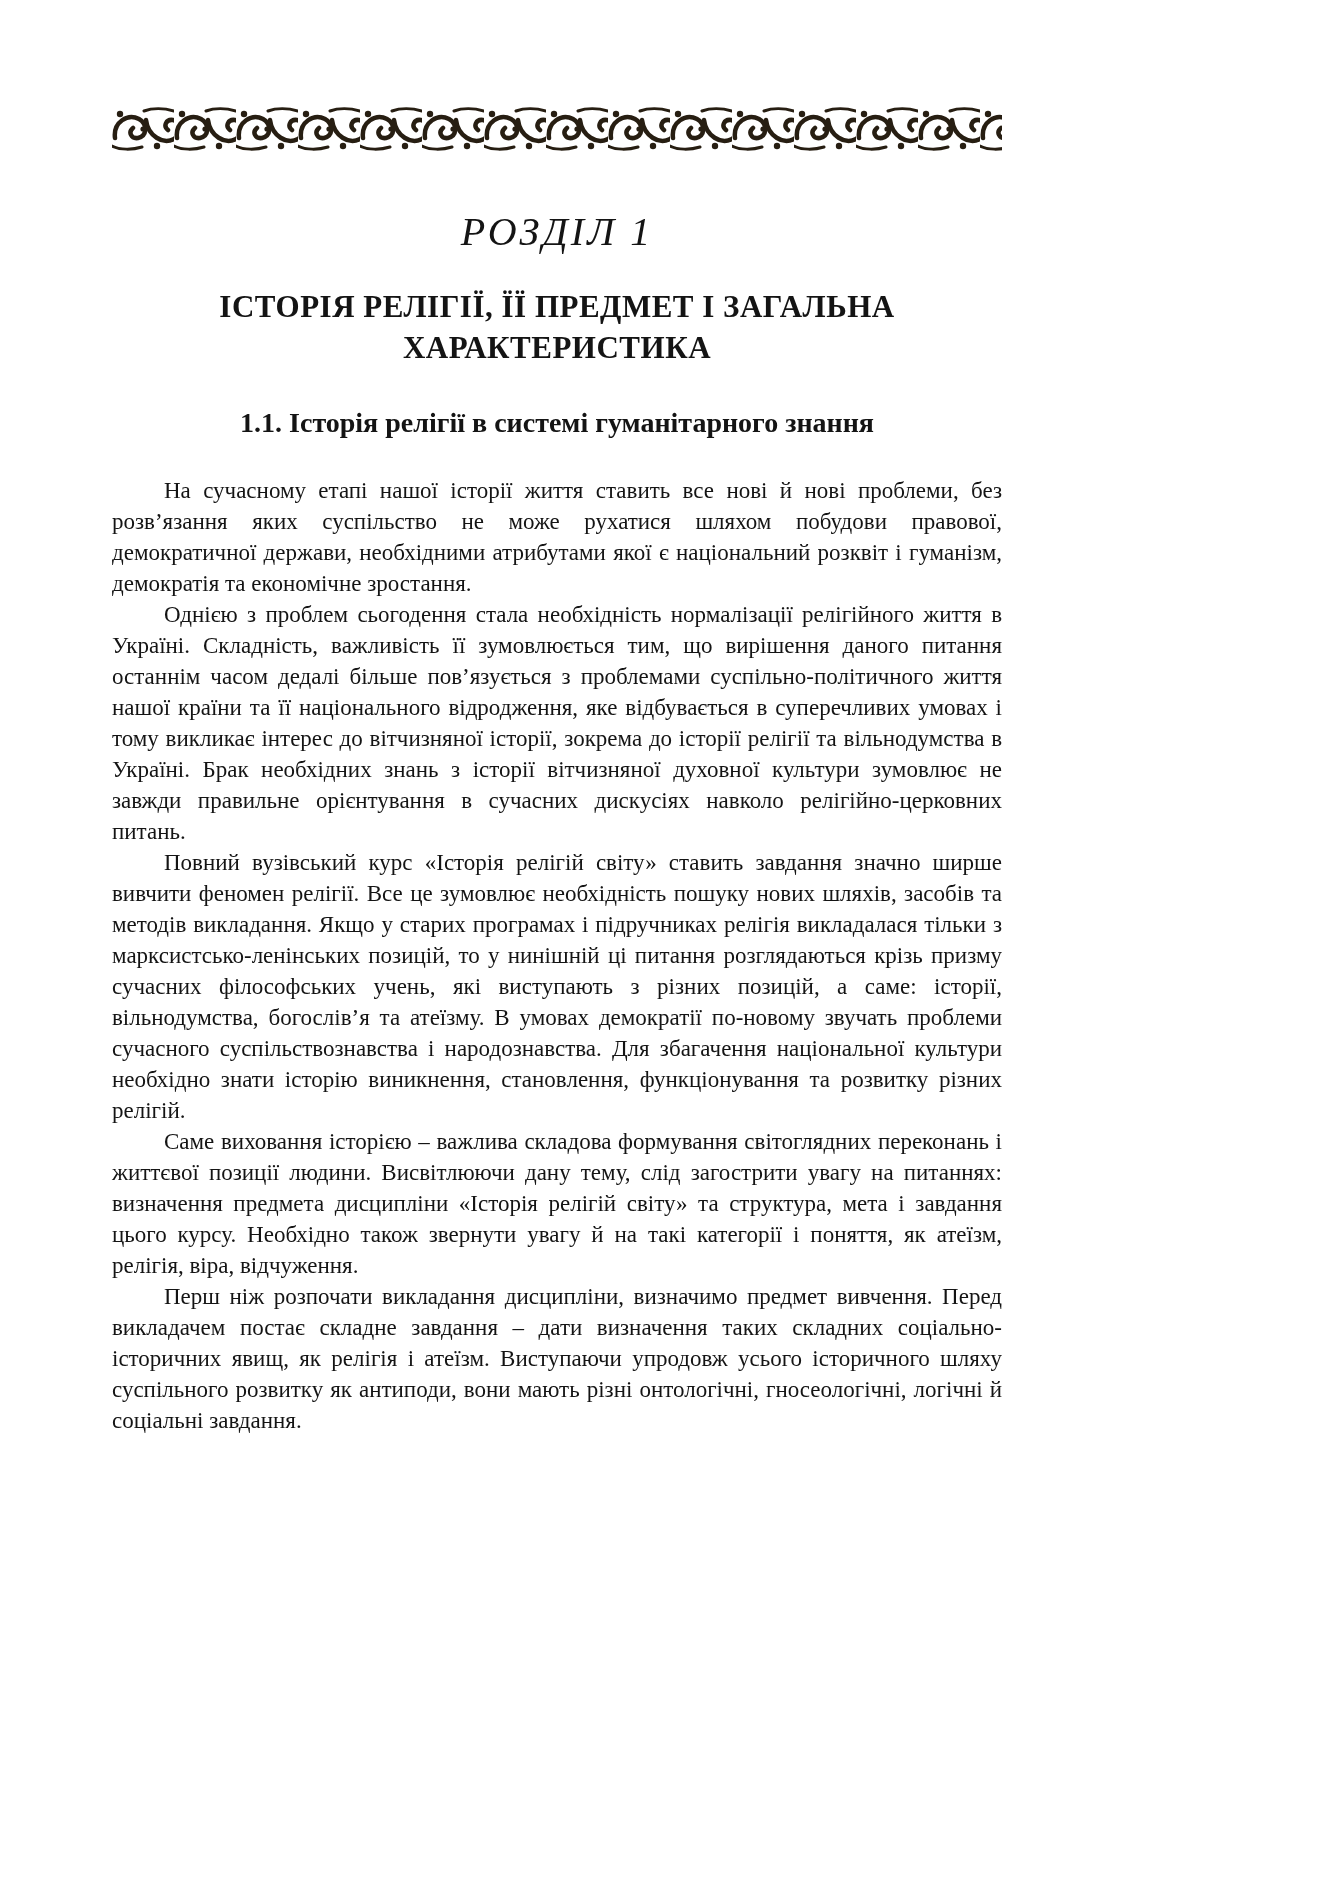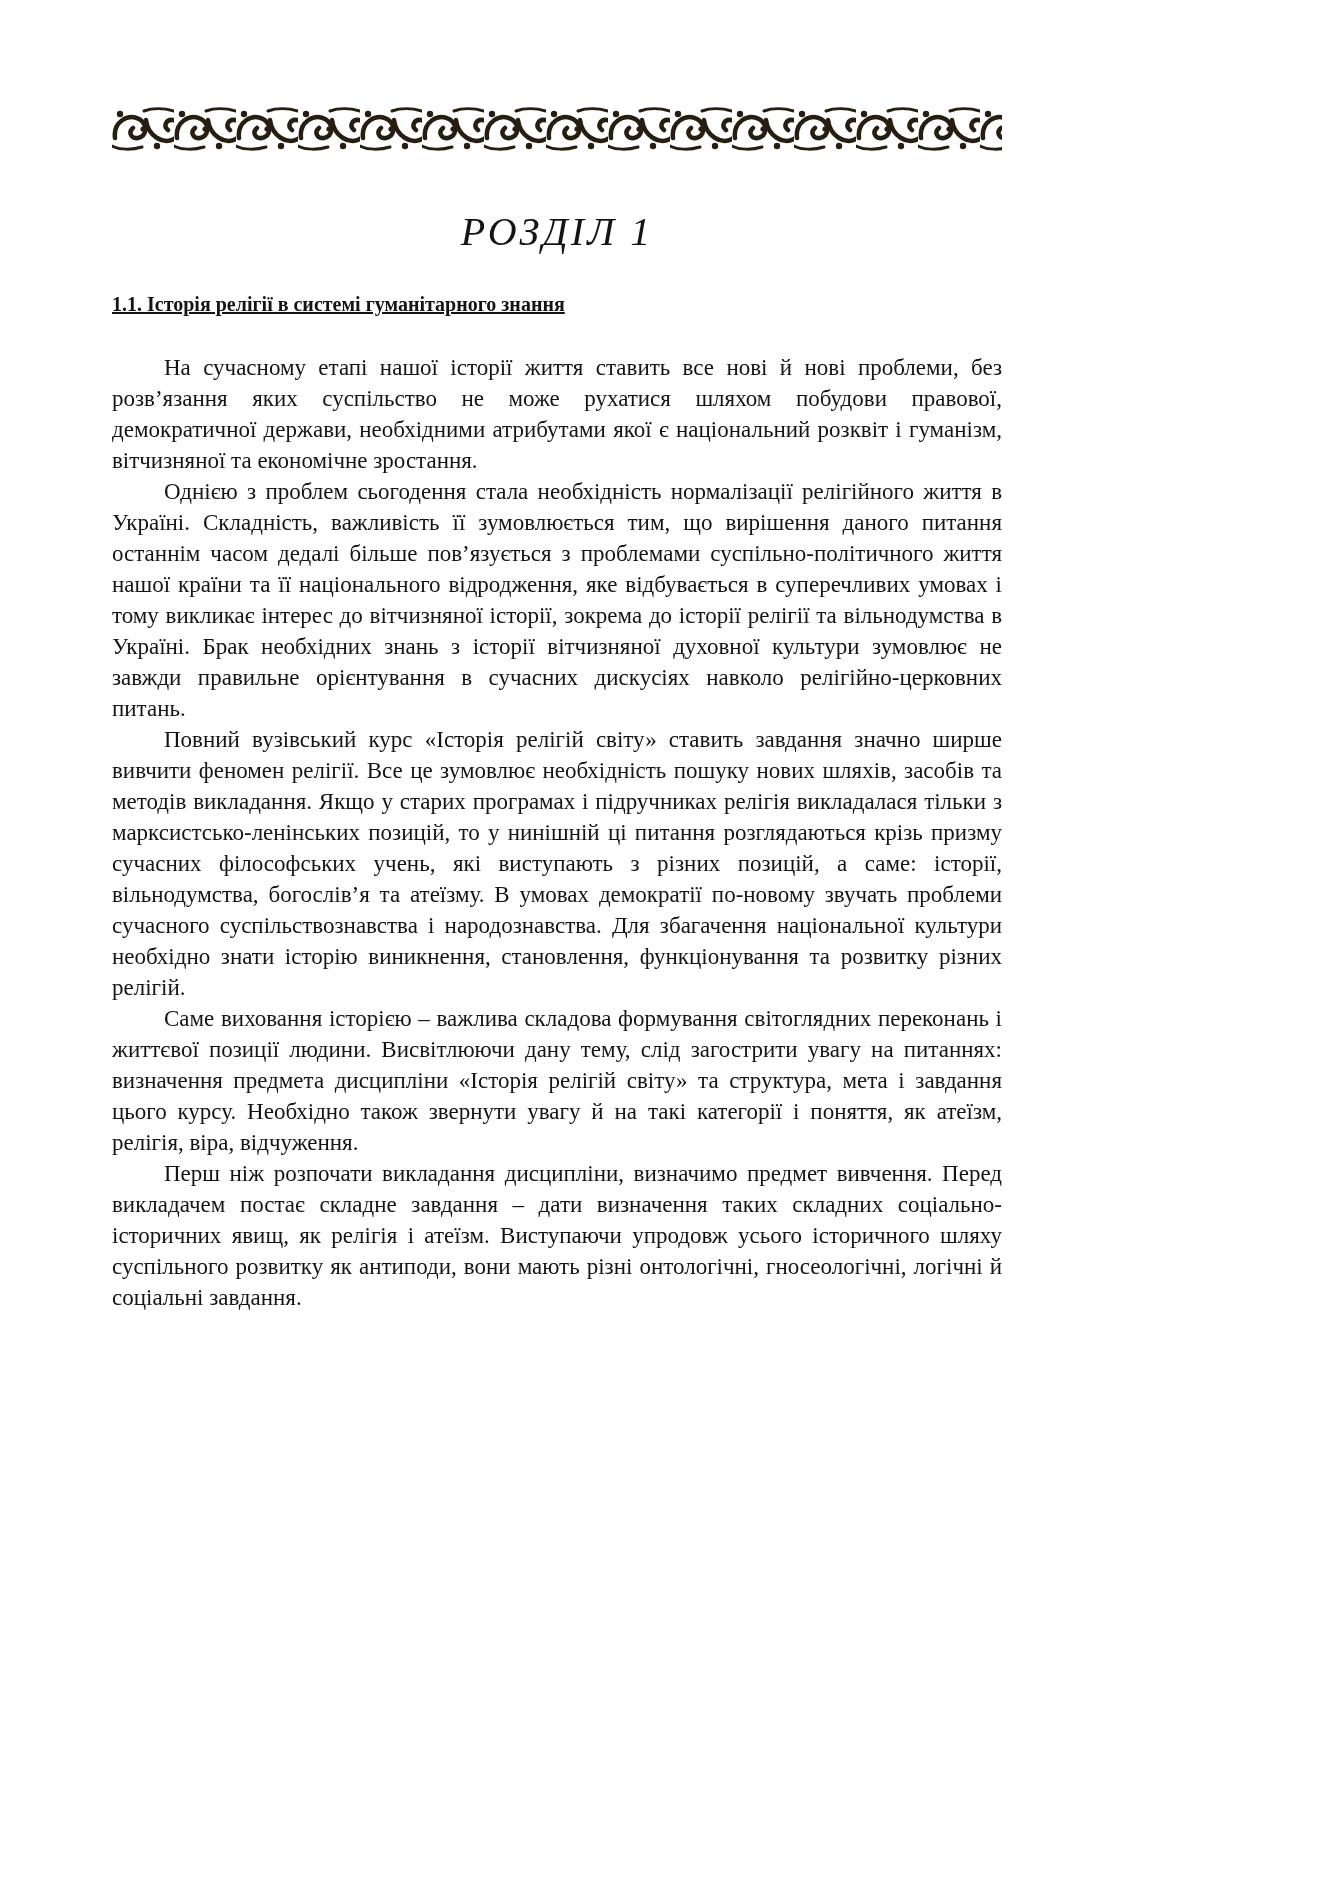--- a/index.html
+++ b/index.html
@@ -36,24 +36,23 @@
   .title {
     margin: 32px 0 0 0;
     text-align: center;
     font-size: 31px;
     font-weight: bold;
     line-height: 1.32;
     letter-spacing: 0.5px;
   }
   .section {
     margin: 38px 0 0 0;
-    text-align: left;
-    font-size: 20px;
+    text-align: center;
+    font-size: 28px;
     font-weight: bold;
-    text-decoration: underline;
   }
   .body-text {
     margin-top: 36px;
     font-size: 23px;
     line-height: 31px;
     text-align: justify;
   }
   .body-text p {
     margin: 0;
     text-indent: 52px;
@@ -79,25 +78,26 @@
             <circle cx="45" cy="40" r="3.2"></circle>
             <circle cx="31" cy="23" r="2.6"></circle>
           </g>
         </pattern>
       </defs>
       <rect x="0" y="0" width="890" height="46" fill="url(#ornpat)"></rect>
     </svg>
 
     <div class="chapter">РОЗДІЛ 1</div>
 
+    <h1 class="title">ІСТОРІЯ РЕЛІГІЇ, ЇЇ ПРЕДМЕТ І ЗАГАЛЬНА ХАРАКТЕРИСТИКА</h1>
 
     <h2 class="section">1.1. Історія релігії в системі гуманітарного знання</h2>
 
     <div class="body-text">
-      <p>На сучасному етапі нашої історії життя ставить все нові й нові проблеми, без розв’язання яких суспільство не може рухатися шляхом побудови правової, демократичної держави, необхідними атрибутами якої є національний розквіт і гуманізм, вітчизняної та економічне зростання.</p>
+      <p>На сучасному етапі нашої історії життя ставить все нові й нові проблеми, без розв’язання яких суспільство не може рухатися шляхом побудови правової, демократичної держави, необхідними атрибутами якої є національний розквіт і гуманізм, демократія та економічне зростання.</p>
       <p>Однією з проблем сьогодення стала необхідність нормалізації релігійного життя в Україні. Складність, важливість її зумовлюється тим, що вирішення даного питання останнім часом дедалі більше пов’язується з проблемами суспільно-політичного життя нашої країни та її національного відродження, яке відбувається в суперечливих умовах і тому викликає інтерес до вітчизняної історії, зокрема до історії релігії та вільнодумства в Україні. Брак необхідних знань з історії вітчизняної духовної культури зумовлює не завжди правильне орієнтування в сучасних дискусіях навколо релігійно-церковних питань.</p>
       <p>Повний вузівський курс «Історія релігій світу» ставить завдання значно ширше вивчити феномен релігії. Все це зумовлює необхідність пошуку нових шляхів, засобів та методів викладання. Якщо у старих програмах і підручниках релігія викладалася тільки з марксистсько-ленінських позицій, то у нинішній ці питання розглядаються крізь призму сучасних філософських учень, які виступають з різних позицій, а саме: історії, вільнодумства, богослів’я та атеїзму. В умовах демократії по-новому звучать проблеми сучасного суспільствознавства і народознавства. Для збагачення національної культури необхідно знати історію виникнення, становлення, функціонування та розвитку різних релігій.</p>
       <p>Саме виховання історією – важлива складова формування світоглядних переконань і життєвої позиції людини. Висвітлюючи дану тему, слід загострити увагу на питаннях: визначення предмета дисципліни «Історія релігій світу» та структура, мета і завдання цього курсу. Необхідно також звернути увагу й на такі категорії і поняття, як атеїзм, релігія, віра, відчуження.</p>
       <p>Перш ніж розпочати викладання дисципліни, визначимо предмет вивчення. Перед викладачем постає складне завдання – дати визначення таких складних соціально-історичних явищ, як релігія і атеїзм. Виступаючи упродовж усього історичного шляху суспільного розвитку як антиподи, вони мають різні онтологічні, гносеологічні, логічні й соціальні завдання.</p>
     </div>
 
   </div>
 </div>
 
 </body></html>

